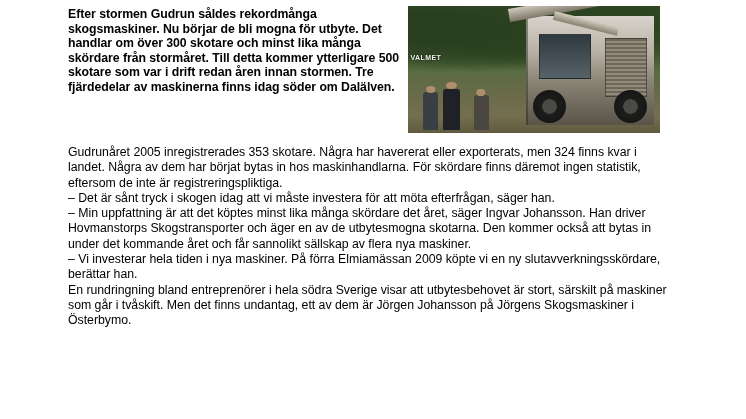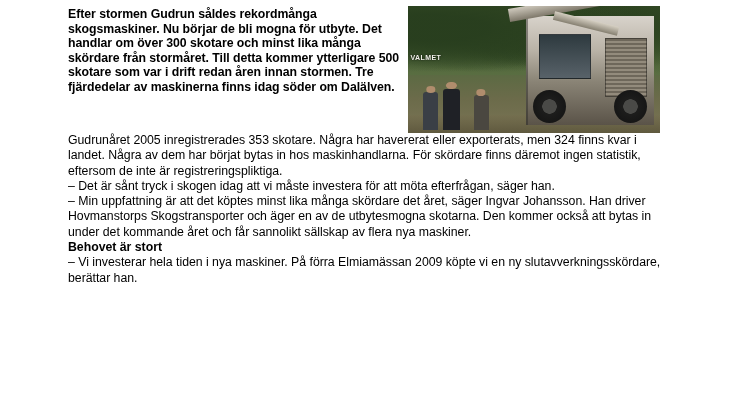--- a/index.html
+++ b/index.html
@@ -120,20 +120,21 @@
     border-radius: 50%;
   }
   .ph-logo {
     position: absolute; left: 1%; top: 38%;
     font-size: 7px; font-weight: bold; color: #f0efe9;
     letter-spacing: 0.4px;
     text-shadow: 0 0 2px rgba(0,0,0,0.8);
   }
 
   .body-text {
+    margin-top: 12px;
     width: 602px;
     font-size: 12.3px;
     line-height: 15.3px;
     letter-spacing: -0.02px;
   }
   .body-text p {
     margin: 0;
   }
   .subhead {
     font-weight: bold;
@@ -171,18 +172,18 @@
         </div>
       <div class="ph-logo">VALMET</div>
     </div>
   </div>
 
   <div class="body-text">
     <p>Gudrunåret 2005 inregistrerades 353 skotare. Några har havererat eller exporterats, men 324 finns kvar i landet. Några av dem har börjat bytas in hos maskinhandlarna. För skördare finns däremot ingen statistik, eftersom de inte är registreringspliktiga.</p>
     <p>– Det är sånt tryck i skogen idag att vi måste investera för att möta efterfrågan, säger han.</p>
     <p>– Min uppfattning är att det köptes minst lika många skördare det året, säger Ingvar Johansson. Han driver Hovmanstorps Skogstransporter och äger en av de utbytesmogna skotarna. Den kommer också att bytas in under det kommande året och får sannolikt sällskap av flera nya maskiner.</p>
 
-    <p class="subhead">Behovet är stort</p>
 
     <p>– Vi investerar hela tiden i nya maskiner. På förra Elmiamässan 2009 köpte vi en ny slutavverkningsskördare, berättar han.</p>
+    <p>En rundringning bland entreprenörer i hela södra Sverige visar att utbytesbehovet är stort, särskilt på maskiner som går i tvåskift. Men det finns undantag, ett av dem är Jörgen Johansson på Jörgens Skogsmaskiner i Österbymo.</p>
   </div>
 
 </div>
 
 </body></html>

